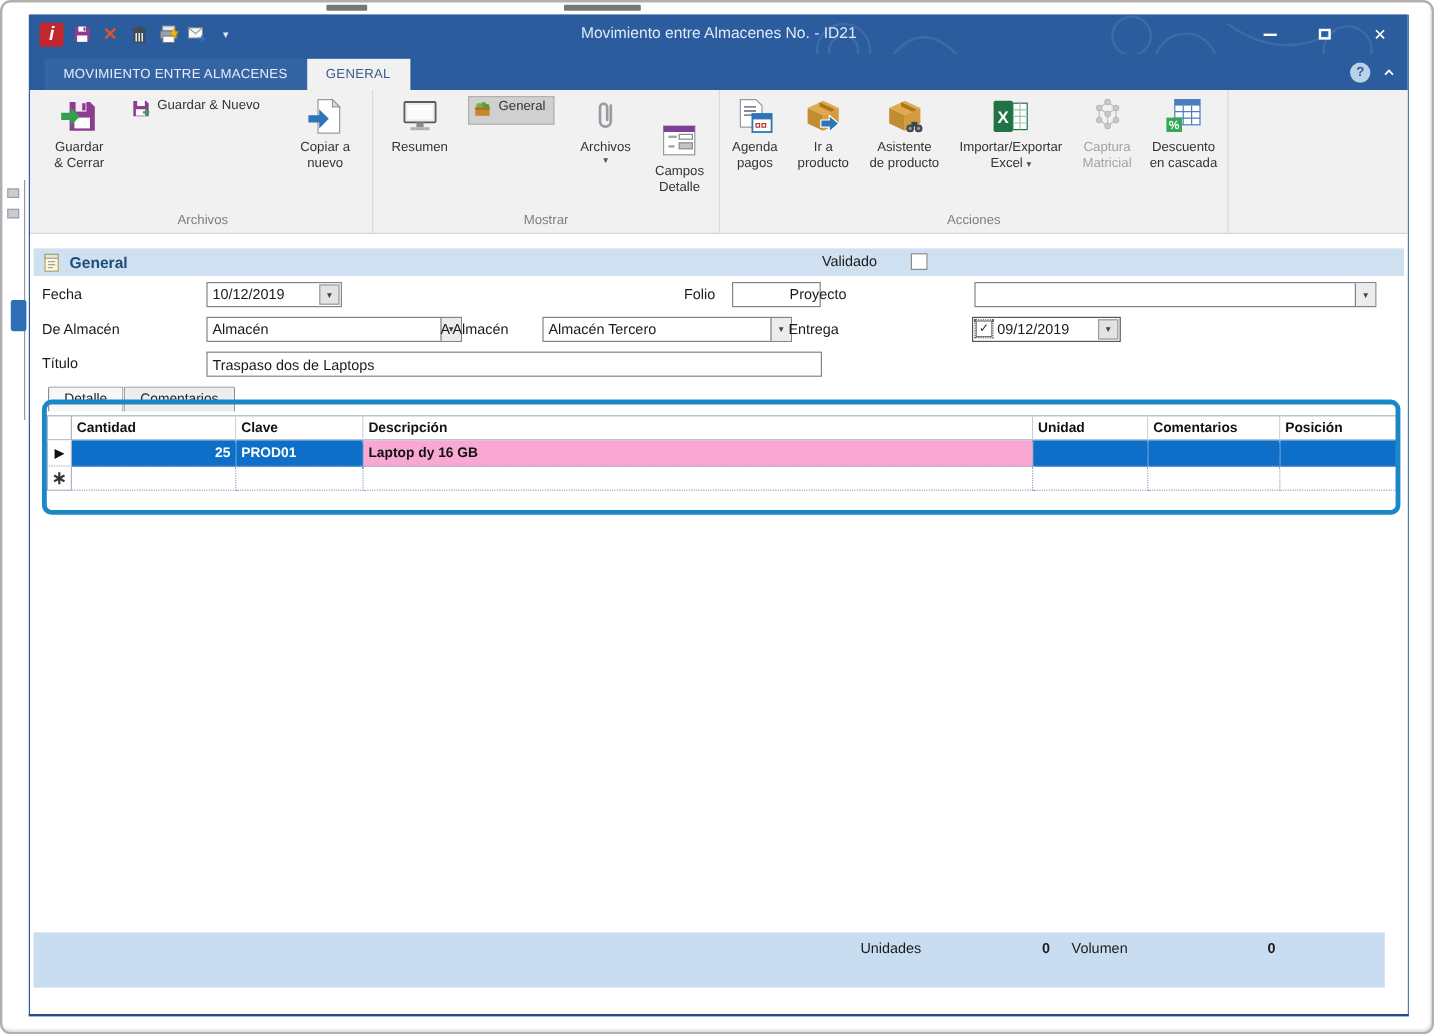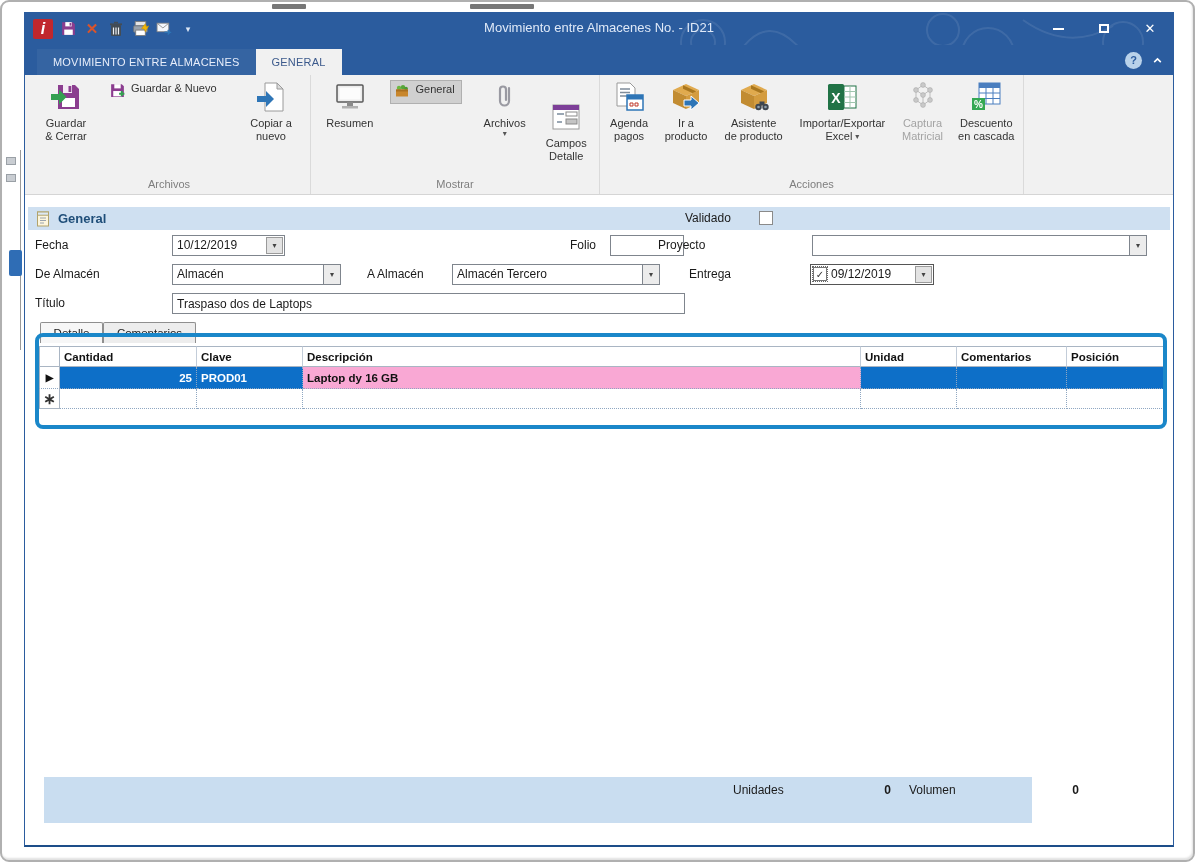--- a/index.html
+++ b/index.html
@@ -87,21 +87,21 @@
            border-bottom:1px solid #a9b5c3; color:#111; }
   .selc { width:21px; justify-content:center; padding:0; background:#fff;
           border-left:1px solid #a9b5c3; border-right:1px solid #a9b5c3; }
   .w-cant{width:137px}.w-clave{width:106px}.w-desc{width:558px}.w-uni{width:96px}.w-com{width:110px}.w-pos{width:97px}
   .h-head{height:21px}.h-r1{height:22px}.h-r2{height:20px}
   .selrow { background:#0d6fc8; color:#fff; }
   .numcell { justify-content:flex-end; }
   .rowmark { font-size:10px; color:#111; }
   .newmark { font-size:15px; color:#333; line-height:10px; }
 
-  .footerbar { position:absolute; left:3px; top:582px; width:988px; height:46px; background:#c9ddf0;margin-left:16px; }
+  .footerbar { position:absolute; left:3px; top:582px; width:1126px; height:46px; background:#c9ddf0; }
   .fitem { position:absolute; top:6px; font-size:12px; color:#1a1a1a; }
   .fval { font-weight:bold; text-align:right; }
 </style>
 </head>
 <body>
 
 <div class="stage">
 
   <div class="frag" style="left:270px; top:2px; width:34px; height:5px;"></div>
   <div class="frag" style="left:468px; top:2px; width:64px; height:5px;"></div>
@@ -409,30 +409,30 @@
       </div>
       <span class="flabel" style="left:545px; top:43px;">Folio</span>
       <input class="finput" style="left: 585px; top: 40px; width: 74px;" value="">
       <span class="flabel" style="left:633px; top:43px;">Proyecto</span>
       <div class="ffield" style="left:787px; top:40px; width:335px;">
         <span class="txt"></span>
         <span class="combo-arrow">▾</span>
       </div>
 
       <span class="flabel" style="left:10px; top:72px;">De Almacén</span>
-      <div class="ffield" style="left:147px; top:69px; width:169px;">
+      <div class="ffield" style="left:147px; top:69px; width:213px;">
         <span class="txt">Almacén</span>
         <span class="combo-arrow">▾</span>
       </div>
       <span class="flabel" style="left:342px; top:72px;">A Almacén</span>
       <div class="ffield" style="left:427px; top:69px; width:208px;">
         <span class="txt">Almacén Tercero</span>
         <span class="combo-arrow">▾</span>
       </div>
-      <span class="flabel" style="left:664px; top:72px;">Entrega</span>
+      <span class="flabel" style="left:632px; top:72px;">Entrega</span>
       <div class="ffield" style="left:785px; top:69px; width:124px; border-color:#555;">
         <span class="dpk-check">
             <span>✓</span>
           </span>
         <span class="txt">09/12/2019</span>
         <span class="combo-arrow" style="background:#e3e3e3; border:1px solid #9a9a9a; margin:1px;">▾</span>
       </div>
 
       <span class="flabel" style="left:10px; top:101px;">Título</span>
       <input class="finput" style="left: 147px; top: 98px; width: 513px;" value="Traspaso dos de Laptops">

